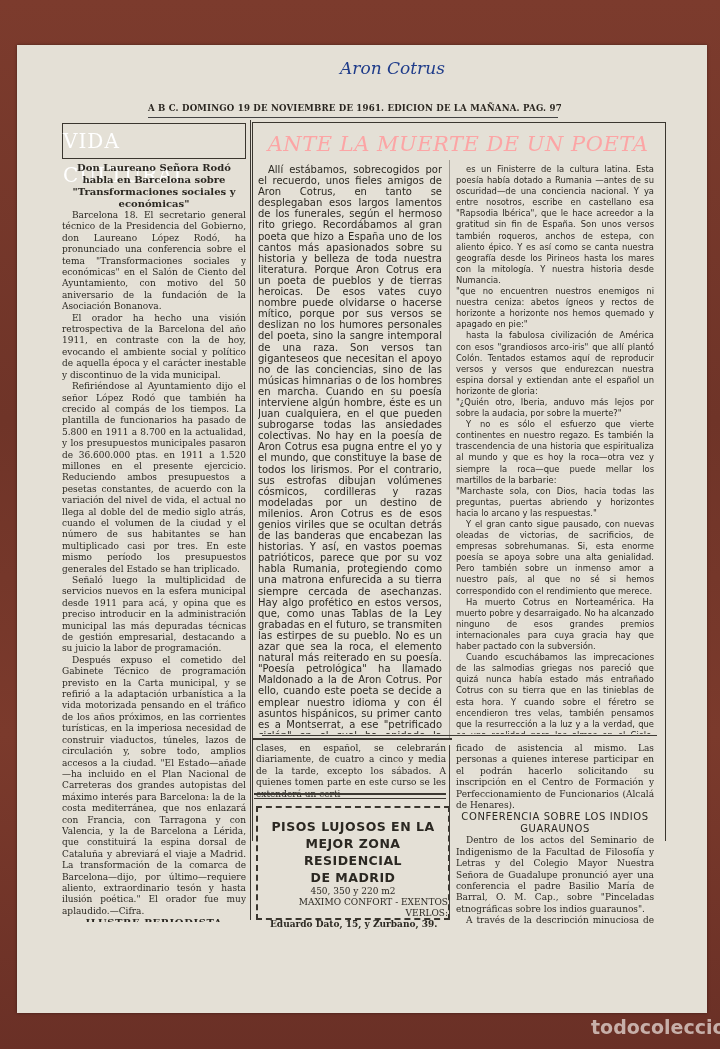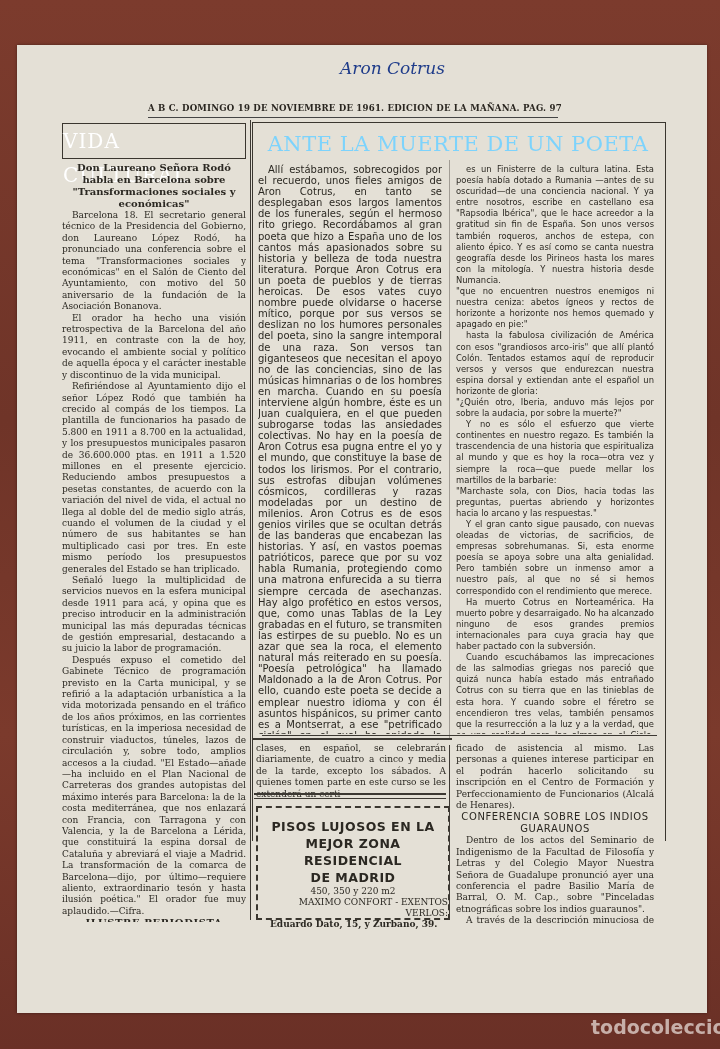--- a/index.html
+++ b/index.html
@@ -8,21 +8,21 @@
   .paper{position:absolute;left:17px;top:45px;width:690px;height:968px;background:#e4e0d6;box-shadow:0 0 3px rgba(0,0,0,.4);}
   .sig{position:absolute;left:340px;top:58px;font-family:"DejaVu Serif",serif;font-style:italic;font-size:17px;color:#1f3c8a;}
   .hdr{position:absolute;left:148px;top:103px;width:410px;font-size:8.6px;font-weight:bold;color:#2a2620;letter-spacing:.2px;border-bottom:1px solid #444;padding-bottom:4px;white-space:nowrap;}
   .col{position:absolute;font-size:9px;line-height:11.4px;color:#2b2822;text-align:justify;}
   .col p{margin:0;text-indent:10px;}
   .vrule{position:absolute;background:#3c3832;width:1px;}
   .hrule{position:absolute;background:#3c3832;height:1px;}
   .vc-box{position:absolute;left:62px;top:123px;width:182px;height:34px;border:1px solid #3a362f;font-size:20px;color:#ffffff;text-align:left;line-height:34px;letter-spacing:1px;}
   .h3{font-weight:bold;text-align:center;font-size:10px;line-height:12px;margin:2px 0;text-indent:0 !important;}
   .h4{font-weight:bold;text-align:center;font-size:10px;line-height:12px;letter-spacing:.6px;margin:3px 0 1px;text-indent:0 !important;}
-  .art-title{position:absolute;left:258px;top:132px;width:400px;text-align:center;font-size:21px;color:#7dd3fc;letter-spacing:.5px;}
+  .art-title{position:absolute;left:258px;top:132px;width:400px;text-align:center;font-size:21px;color:#fca5a5;letter-spacing:.5px;font-style:italic;}
   .art-box{position:absolute;left:252px;top:122px;width:412px;height:718px;border:1px solid #3a362f;border-bottom:none;}
   .poem{margin:6px 0 6px 6px;text-indent:0 !important;}
   .ad{position:absolute;left:256px;top:806px;width:190px;height:110px;border:2px dashed #3a362f;text-align:center;color:#2b2822;}
   .ad .big{font-family:"DejaVu Sans",sans-serif;font-weight:bold;font-size:12.5px;line-height:17px;letter-spacing:.5px;text-align:center;}
   .ad .small{font-size:9px;line-height:11px;}
   .wm{position:absolute;left:547px;top:1016px;font-family:"DejaVu Sans",sans-serif;font-weight:bold;font-size:19px;color:#d8c6c0;opacity:.85;margin-left:44px;}
 </style>
 </head>
 <body>
 

